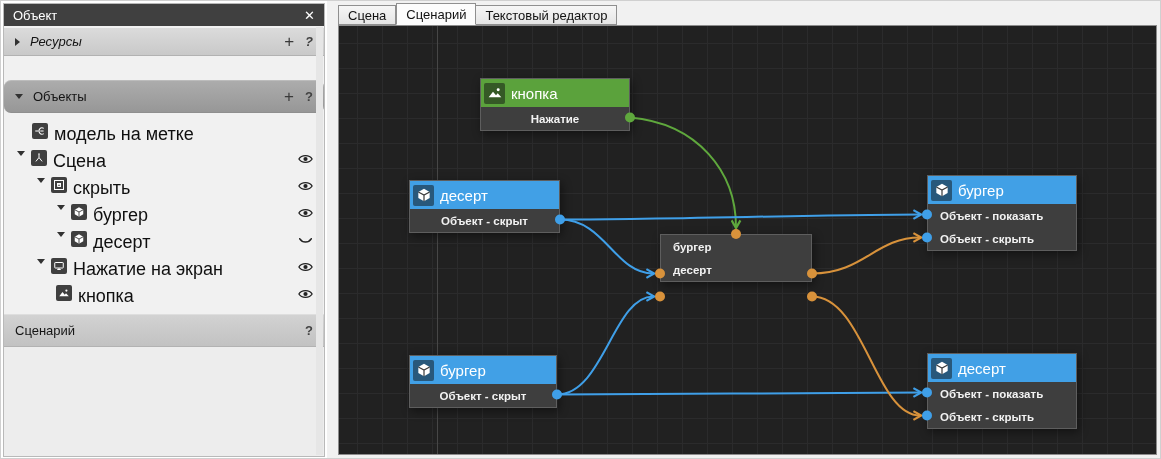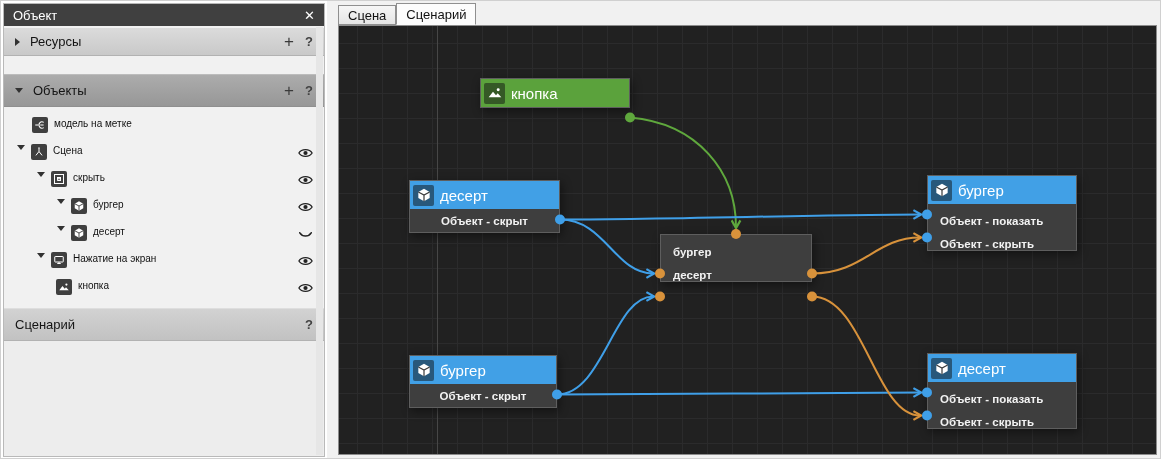--- a/index.html
+++ b/index.html
@@ -7,30 +7,30 @@
   .app{position:relative;width:1161px;height:459px;background:#ffffff;overflow:hidden;border:1px solid #d0d0d0;box-sizing:border-box;}
 
   
   .right-bg{position:absolute;left:326px;top:0;width:835px;height:459px;background:#f1f1f1;}
 
   
   .panel{position:absolute;left:2px;top:2px;width:322px;height:454px;background:#f1f1f1;border:1px solid #b9b9b9;box-sizing:border-box;display:flex;flex-direction:column;}
   .panel-titlebar{height:22px;flex:0 0 auto;background:#404040;color:#fff;display:flex;align-items:center;padding:0 9px;font-size:13px;}
   .panel-close{margin-left:auto;font-size:13px;line-height:1;}
   .sec{flex:0 0 auto;display:flex;align-items:center;padding:0 11px;font-size:13px;color:#141414;}
-  .sec-resources{height:27px;margin-top:2px;background:linear-gradient(#dbdbdb,#c9c9c9);border-bottom:1px solid #b2b2b2;}
-  .sec-objects{height:31px;margin-top:18px;background:linear-gradient(#acacac,#979797);border-top:1px solid #bcbcbc;border-bottom:1px solid #8f8f8f;}
+  .sec-resources{height:27px;margin-top:2px;background:linear-gradient(#dbdbdb,#c9c9c9);border-bottom:1px solid #b2b2b2;font-style:italic;}
+  .sec-objects{height:31px;margin-top:24px;background:linear-gradient(#acacac,#979797);border-top:1px solid #bcbcbc;border-bottom:1px solid #8f8f8f;border-radius:7px;}
   .sec-scenario{height:31px;margin-top:7px;background:linear-gradient(#d2d2d2,#c2c2c2);border-top:1px solid #dedede;border-bottom:1px solid #b2b2b2;}
   .sec .tri{margin-right:10px;}
   .sec .plus{margin-left:auto;font-size:17px;color:#3a3a3a;width:18px;text-align:center;line-height:1;}
   .sec .help{font-size:13px;font-weight:bold;color:#424242;margin-left:7px;}
   .tri-down{width:0;height:0;border-left:4px solid transparent;border-right:4px solid transparent;border-top:5px solid #323232;}
   .tri-right{width:0;height:0;border-top:4px solid transparent;border-bottom:4px solid transparent;border-left:5px solid #323232;}
   .tree{flex:0 0 auto;padding-top:5px;background:#f1f1f1;}
-  .tree-row{position:relative;height:27px;font-size:10px;color:#101010;padding-left:18px;}
+  .tree-row{position:relative;height:27px;font-size:18px;color:#101010;padding-left:18px;}
   .tree-row .tri-wrap{position:absolute;top:11px;}
   .tree-row .tico{position:absolute;top:5px;width:16px;height:16px;background:#3f3f3f;border-radius:2px;display:flex;align-items:center;justify-content:center;}
   .tree-row .tlbl{position:absolute;top:6px;white-space:nowrap;}
   .tree-row .teye{position:absolute;right:10px;top:5px;width:18px;height:17px;display:flex;align-items:center;justify-content:center;}
   .panel-fill{flex:1;background:#ededed;}
   .panel-scrollstrip{position:absolute;right:1px;top:23px;bottom:1px;width:7px;background:#e6e6e6;}
 
   
   .tabbar{position:absolute;left:337px;top:2px;height:22px;display:flex;align-items:flex-end;z-index:4;}
   .tab{box-sizing:border-box;height:20px;padding:0 9px;display:flex;align-items:center;font-size:13px;color:#121212;background:linear-gradient(#f6f6f6,#e5e5e5);border:1px solid #8f8f8f;border-left-width:0;white-space:nowrap;}
@@ -41,21 +41,21 @@
   .canvas{position:absolute;left:337px;top:24px;width:819px;height:430px;box-sizing:border-box;border:1px solid #8c8c8c;overflow:hidden;
     background-color:#212121;
     background-image:linear-gradient(#2b2b2c 1px,transparent 1px),linear-gradient(90deg,#2b2b2c 1px,transparent 1px);
     background-size:25px 25px;background-position:-7px -8px;}
   .vline{position:absolute;left:98px;top:0;bottom:0;width:1px;background:#474747;z-index:1;}
 
   .node{position:absolute;background:#3e3e3e;border:1px solid #5e5e5e;box-sizing:border-box;z-index:2;box-shadow:2px 3px 9px rgba(0,0,0,.45);}
   .nhead{height:28px;display:flex;align-items:center;gap:6px;padding:0 6px 0 3px;color:#fff;font-size:15px;white-space:nowrap;overflow:hidden;}
   .ibox{flex:0 0 auto;width:21px;height:21px;background:rgba(15,15,15,.5);border-radius:2px;display:flex;align-items:center;justify-content:center;}
   .nrow{height:23px;display:flex;align-items:center;color:#f2f2f2;font-size:11.5px;font-weight:bold;white-space:nowrap;}
-  .nrow.left{padding-left:12px;align-items:flex-end;}
+  .nrow.left{padding-left:12px;}
   .nrow.center{justify-content:center;padding:0 8px;}
 
   .edges{position:absolute;left:0;top:0;width:817px;height:428px;z-index:5;pointer-events:none;}
 </style>
 </head>
 <body>
 
 <div class="app">
 
   <div class="right-bg"></div>
@@ -198,34 +198,38 @@
       <span>Сценарий</span>
       <span class="help" style="margin-left:auto">?</span>
     </div>
     <div class="panel-fill"></div>
     <div class="panel-scrollstrip"></div>
   </div>
 
   <div class="tabbar" id="tabbar">
       <div class="tab">Сцена</div>
       <div class="tab active">Сценарий</div>
+      <div class="tab">Текстовый редактор</div>
     </div>
 
   <div class="canvas" id="canvas">
     <div class="vline"></div>
     <div id="nodes">
         <div class="node" style="left: 141px; top: 52px; width: 150px;">
           <div class="nhead" style="background:#5ba23c">
             <span class="ibox">
               <svg width="16" height="16" viewBox="0 0 24 24" aria-hidden="true">
                 <circle cx="16.8" cy="7.2" r="2.2" fill="#fff"></circle>
                 <path d="M2.5 18.5 9 10l4.5 5.4L16 12.4l5.5 6.1z" fill="#fff"></path>
               </svg>
             </span>
             <span>кнопка</span>
+          </div>
+          <div class="nrow center">
+            <span>Нажатие</span>
           </div>
         </div>
         <div class="node" style="left: 70px; top: 154px; width: 151px;">
           <div class="nhead" style="background:#41a0e6">
             <span class="ibox">
               <svg width="16" height="16" viewBox="0 0 24 24" aria-hidden="true">
                 <path d="M12 2.5 20.5 7.5 20.5 16.5 12 21.5 3.5 16.5 3.5 7.5Z" fill="#fff"></path>
                 <path d="M3.5 7.5 12 12l8.5-4.5M12 12v9.5" stroke="#3a3a3a" stroke-width="1.8" fill="none"></path>
               </svg>
             </span>

